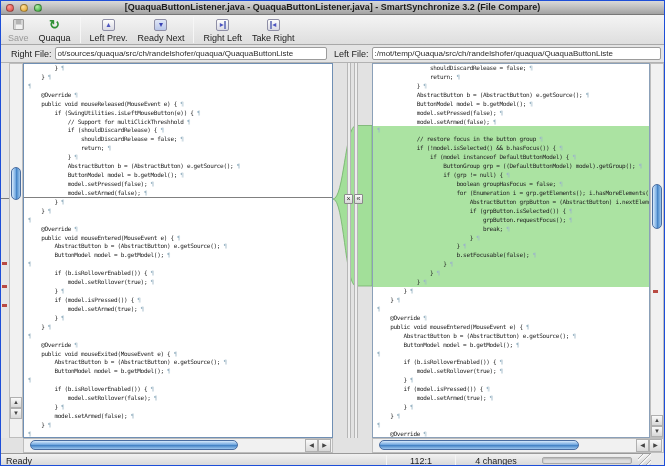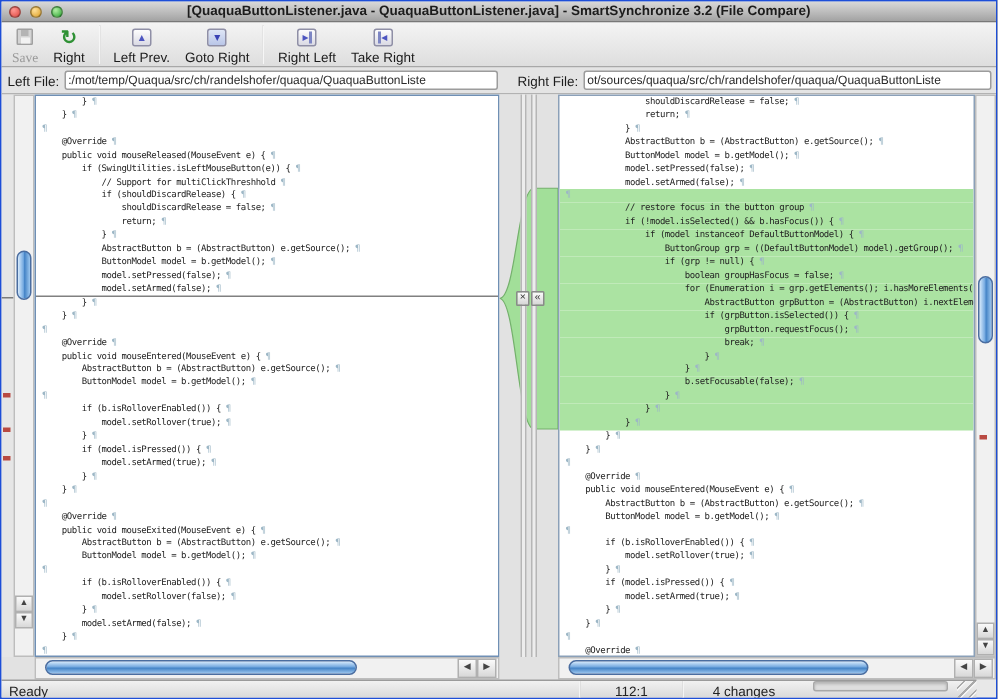--- a/index.html
+++ b/index.html
@@ -16,21 +16,21 @@
   .light.yellow{left:19px;background:radial-gradient(circle at 35% 30%,#ffe09a,#dd9f25);}
   .light.green{left:33px;background:radial-gradient(circle at 35% 30%,#b4f0a6,#2aa331);}
   
   .toolbar{position:absolute;left:0;top:14px;width:100%;height:30px;
     background:linear-gradient(#f4f4f4,#dedede);border-bottom:1px solid #a8a8a8;
     display:flex;align-items:flex-start;padding:1px 2px 0 2px;}
   .tbtn{display:flex;flex-direction:column;align-items:center;justify-content:flex-start;
     height:28px;padding:1px 5px 0 5px;cursor:default;}
   .tbtn .ticon{height:15px;display:flex;align-items:center;justify-content:center;}
   .tbtn .tlabel{font-size:9px;color:#1c1c1c;margin-top:1px;white-space:nowrap;}
-  .tbtn.disabled .tlabel{color:#9a9a9a;font-family:Liberation Serif, serif;}
+  .tbtn.disabled .tlabel{color:#9a9a9a;}
   .tsep{width:1px;height:26px;background:#b4b4b4;border-right:1px solid #f6f6f6;margin:1px 4px 0 4px;}
   .icon-floppy{width:11px;height:11px;border:1px solid #a0a0a0;background:#d4d4d4;position:relative;border-radius:1px;}
   .icon-floppy::before{content:"";position:absolute;left:2px;top:0;width:5px;height:4px;background:#b4b4b4;}
   .icon-floppy::after{content:"";position:absolute;left:2px;bottom:0;width:6px;height:4px;background:#f2f2f2;}
   .icon-reload{font-size:13px;line-height:13px;color:#2f9135;font-weight:bold;}
   .mini-box{width:13px;height:12px;border:1px solid #8f8fa6;border-radius:2px;
     background:linear-gradient(#fdfdfd,#dadae4);display:flex;align-items:center;justify-content:center;
     font-size:8px;line-height:8px;color:#4d55c0;}
   .mini-box.filled{background:linear-gradient(#dfe6f6,#b9c6e8);color:#3a42b4;}
   .mini-box .bar{width:2px;height:8px;background:#7d86c4;}
@@ -81,21 +81,21 @@
   .hscroll{position:absolute;top:0;height:15px;background:#f1f1f1;border:1px solid #bdbdbd;}
   .hscroll.left{left:22px;width:310px;}
   .hscroll.right{left:371px;width:292px;}
   .hthumb{position:absolute;top:1px;height:10px;border:1px solid #4a6da0;border-radius:6px;
     background:linear-gradient(#d7eafc,#74a9e0 45%,#4483c6 55%,#9dc7ef);}
   .harrows{position:absolute;top:0;right:1px;display:flex;}
   .harrows .sbtn{width:13px;height:13px;line-height:11px;}
   
   .statusbar{position:absolute;left:0;top:452px;width:650px;height:14px;
     background:linear-gradient(#f1f1f1,#d5d5d5);border-top:1px solid #9a9a9a;
-    display:flex;align-items:flex-start;font-size:9px;color:#222;}
+    display:flex;align-items:center;font-size:9px;color:#222;}
   .scell{height:100%;display:flex;align-items:center;justify-content:center;white-space:nowrap;}
   .scell.ready{flex:1;justify-content:flex-start;padding-left:5px;}
   .ssep{width:1px;height:12px;background:#a8a8a8;border-right:1px solid #f4f4f4;}
   .scell.pos{width:68px;}
   .scell.chg{width:80px;}
   .sprog{width:90px;height:7px;margin:0 6px;background:#dedede;border:1px solid #a8a8a8;
     border-radius:2px;box-shadow:inset 0 1px 2px rgba(0,0,0,.2);}
   .grip{width:13px;height:13px;background:
     repeating-linear-gradient(135deg,transparent 0 3px,#aaa 3px 4px,#f4f4f4 4px 5px);}
 </style>
@@ -113,38 +113,38 @@
 
   <div class="toolbar">
     <div class="tbtn disabled">
       <span class="ticon">
           <span class="icon-floppy"></span>
         </span>
       <span class="tlabel">Save</span>
     </div>
     <div class="tbtn">
       <span class="ticon icon-reload">↻</span>
-      <span class="tlabel">Right</span>
+      <span class="tlabel">Quaqua</span>
     </div>
     <div class="tsep"></div>
     <div class="tbtn">
       <span class="ticon">
         <span class="mini-box">
             <span class="arr">▴</span>
           </span>
       </span>
       <span class="tlabel">Left Prev.</span>
     </div>
     <div class="tbtn">
       <span class="ticon">
         <span class="mini-box filled">
             <span class="arr">▾</span>
           </span>
       </span>
-      <span class="tlabel">Goto Right</span>
+      <span class="tlabel">Ready Next</span>
     </div>
     <div class="tsep"></div>
     <div class="tbtn">
       <span class="ticon">
         <span class="mini-box">
             <span class="arr">▸</span>
             <span class="bar"></span>
           </span>
       </span>
       <span class="tlabel">Right Left</span>
@@ -154,27 +154,27 @@
         <span class="mini-box">
             <span class="bar"></span>
             <span class="arr">◂</span>
           </span>
       </span>
       <span class="tlabel">Take Right</span>
     </div>
   </div>
 
   <div class="pathrow">
+    <div class="half right">
+      <span class="pathlabel">Right File:</span>
+      <div class="pathfield">ot/sources/quaqua/src/ch/randelshofer/quaqua/QuaquaButtonListe</div>
+    </div>
     <div class="half left">
       <span class="pathlabel">Left File:</span>
       <div class="pathfield">:/mot/temp/Quaqua/src/ch/randelshofer/quaqua/QuaquaButtonListe</div>
-    </div>
-    <div class="half right">
-      <span class="pathlabel">Right File:</span>
-      <div class="pathfield">ot/sources/quaqua/src/ch/randelshofer/quaqua/QuaquaButtonListe</div>
     </div>
   </div>
 
   <div class="main">
 
     <div class="overview">
       <div class="tick" style="top:199px"></div>
       <div class="tick" style="top:222px"></div>
       <div class="tick" style="top:241px"></div>
     </div>

